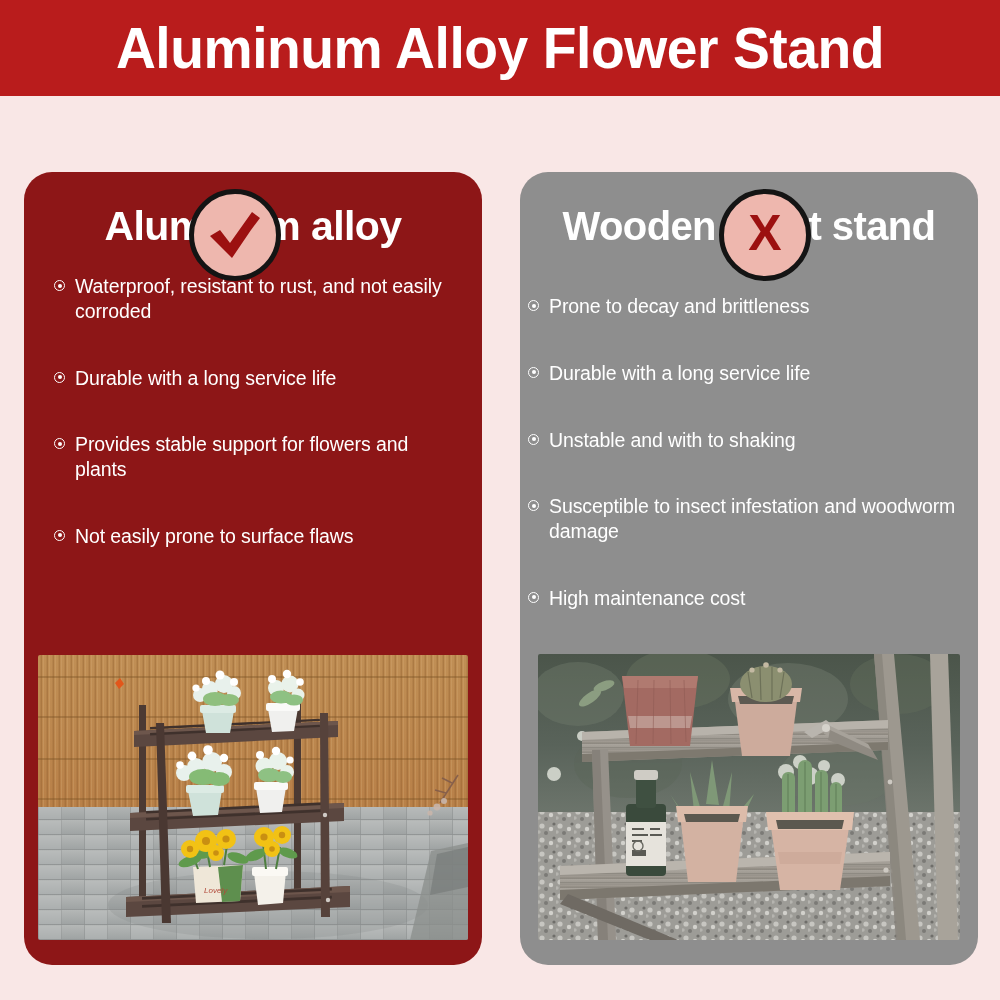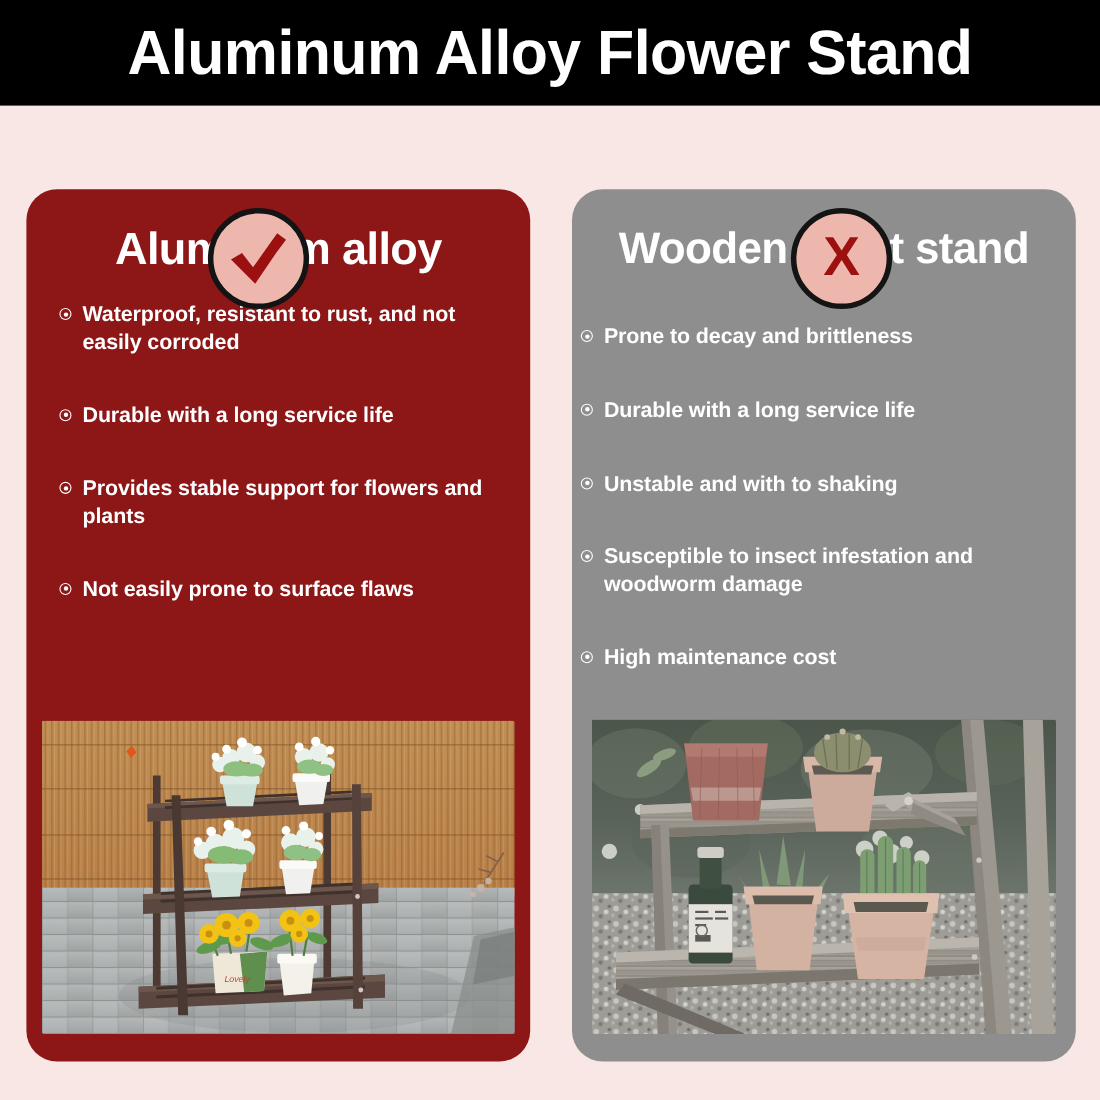--- a/index.html
+++ b/index.html
@@ -15,21 +15,21 @@
     font-family: "Liberation Sans", "DejaVu Sans", sans-serif;
     position: relative;
   }
 
   
   .banner {
     position: absolute;
     left: 0; top: 0;
     width: 1000px;
     height: 96px;
-    background: #000000;
+    background: #b91c1c;
     display: flex;
     align-items: center;
     justify-content: center;
   }
   .banner-title {
     color: #ffffff;
     font-size: 57px;
     font-weight: bold;
     letter-spacing: -0.5px;
     line-height: 1;
@@ -88,21 +88,21 @@
     margin: 0;
     padding: 0;
   }
   .card-right .bullets { left: 8px; right: 14px; margin-top: 20px; }
 
   .bullet {
     display: flex;
     align-items: flex-start;
     color: #ffffff;
     font-size: 19.5px;
-    font-weight: bold;
+    font-weight: normal;
     line-height: 1.27;
     margin-bottom: 42px;
     letter-spacing: -0.1px;
   }
   .bullet-marker {
     flex: 0 0 auto;
     width: 11px;
     height: 11px;
     border: 1.8px solid #ffffff;
     border-radius: 50%;

